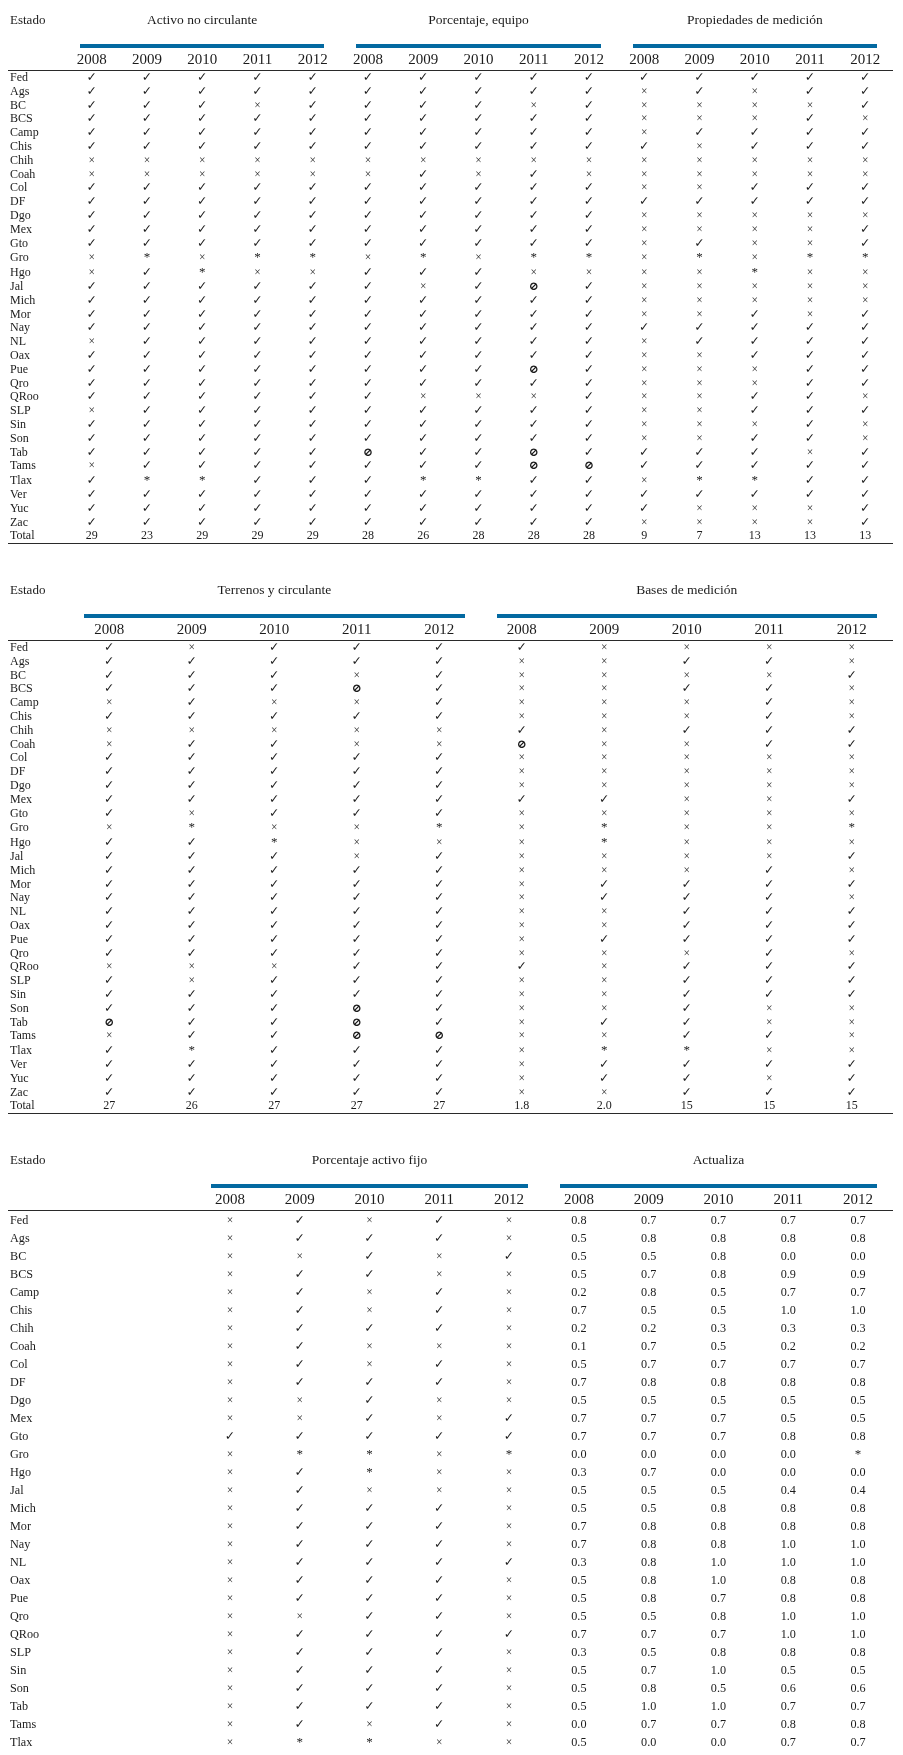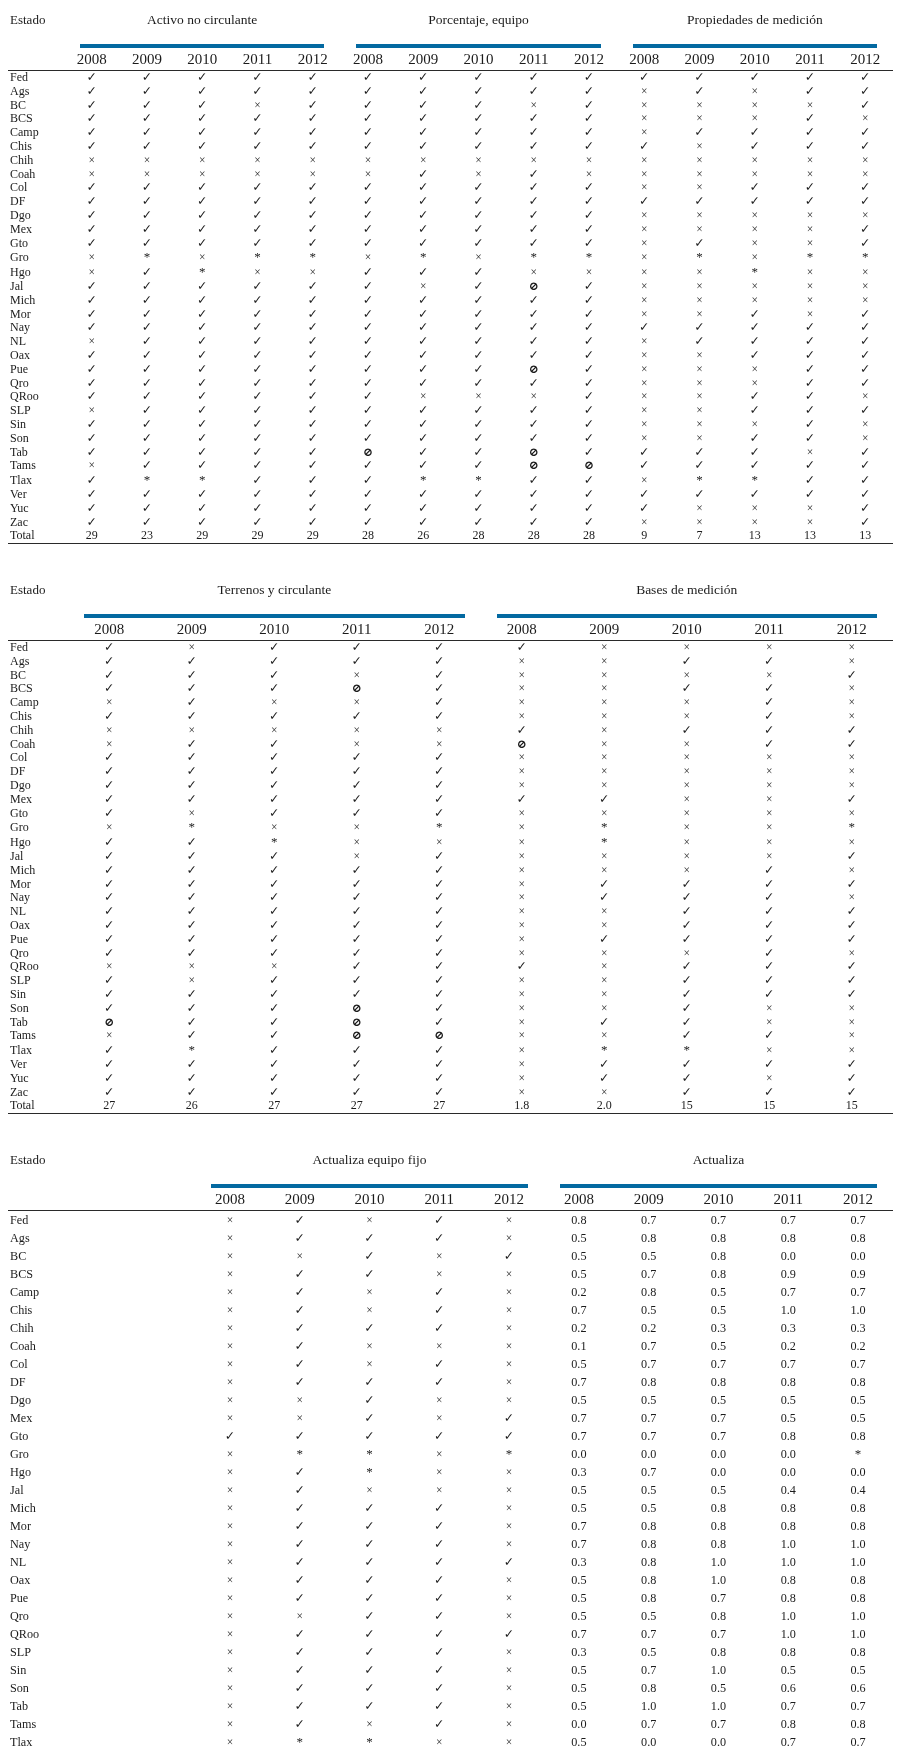--- a/index.html
+++ b/index.html
@@ -1146,21 +1146,21 @@
           <td>15</td>
         </tr>
       </tbody>
     </table>
   <div class="tbl-gap"></div>
   <table class="tbl t3">
       <thead>
         <tr class="group-row">
           <th class="state" rowspan="2">Estado</th>
           <th colspan="5">
-            <div class="cmid">Actualiza equipo fijo</div>
+            <div class="cmid">Porcentaje activo fijo</div>
           </th>
           <th colspan="5">
             <div class="cmid">Actualiza</div>
           </th>
         </tr>
         <tr class="year-row">
           <th class="year">2008</th>
           <th class="year">2009</th>
           <th class="year">2010</th>
           <th class="year">2011</th>

